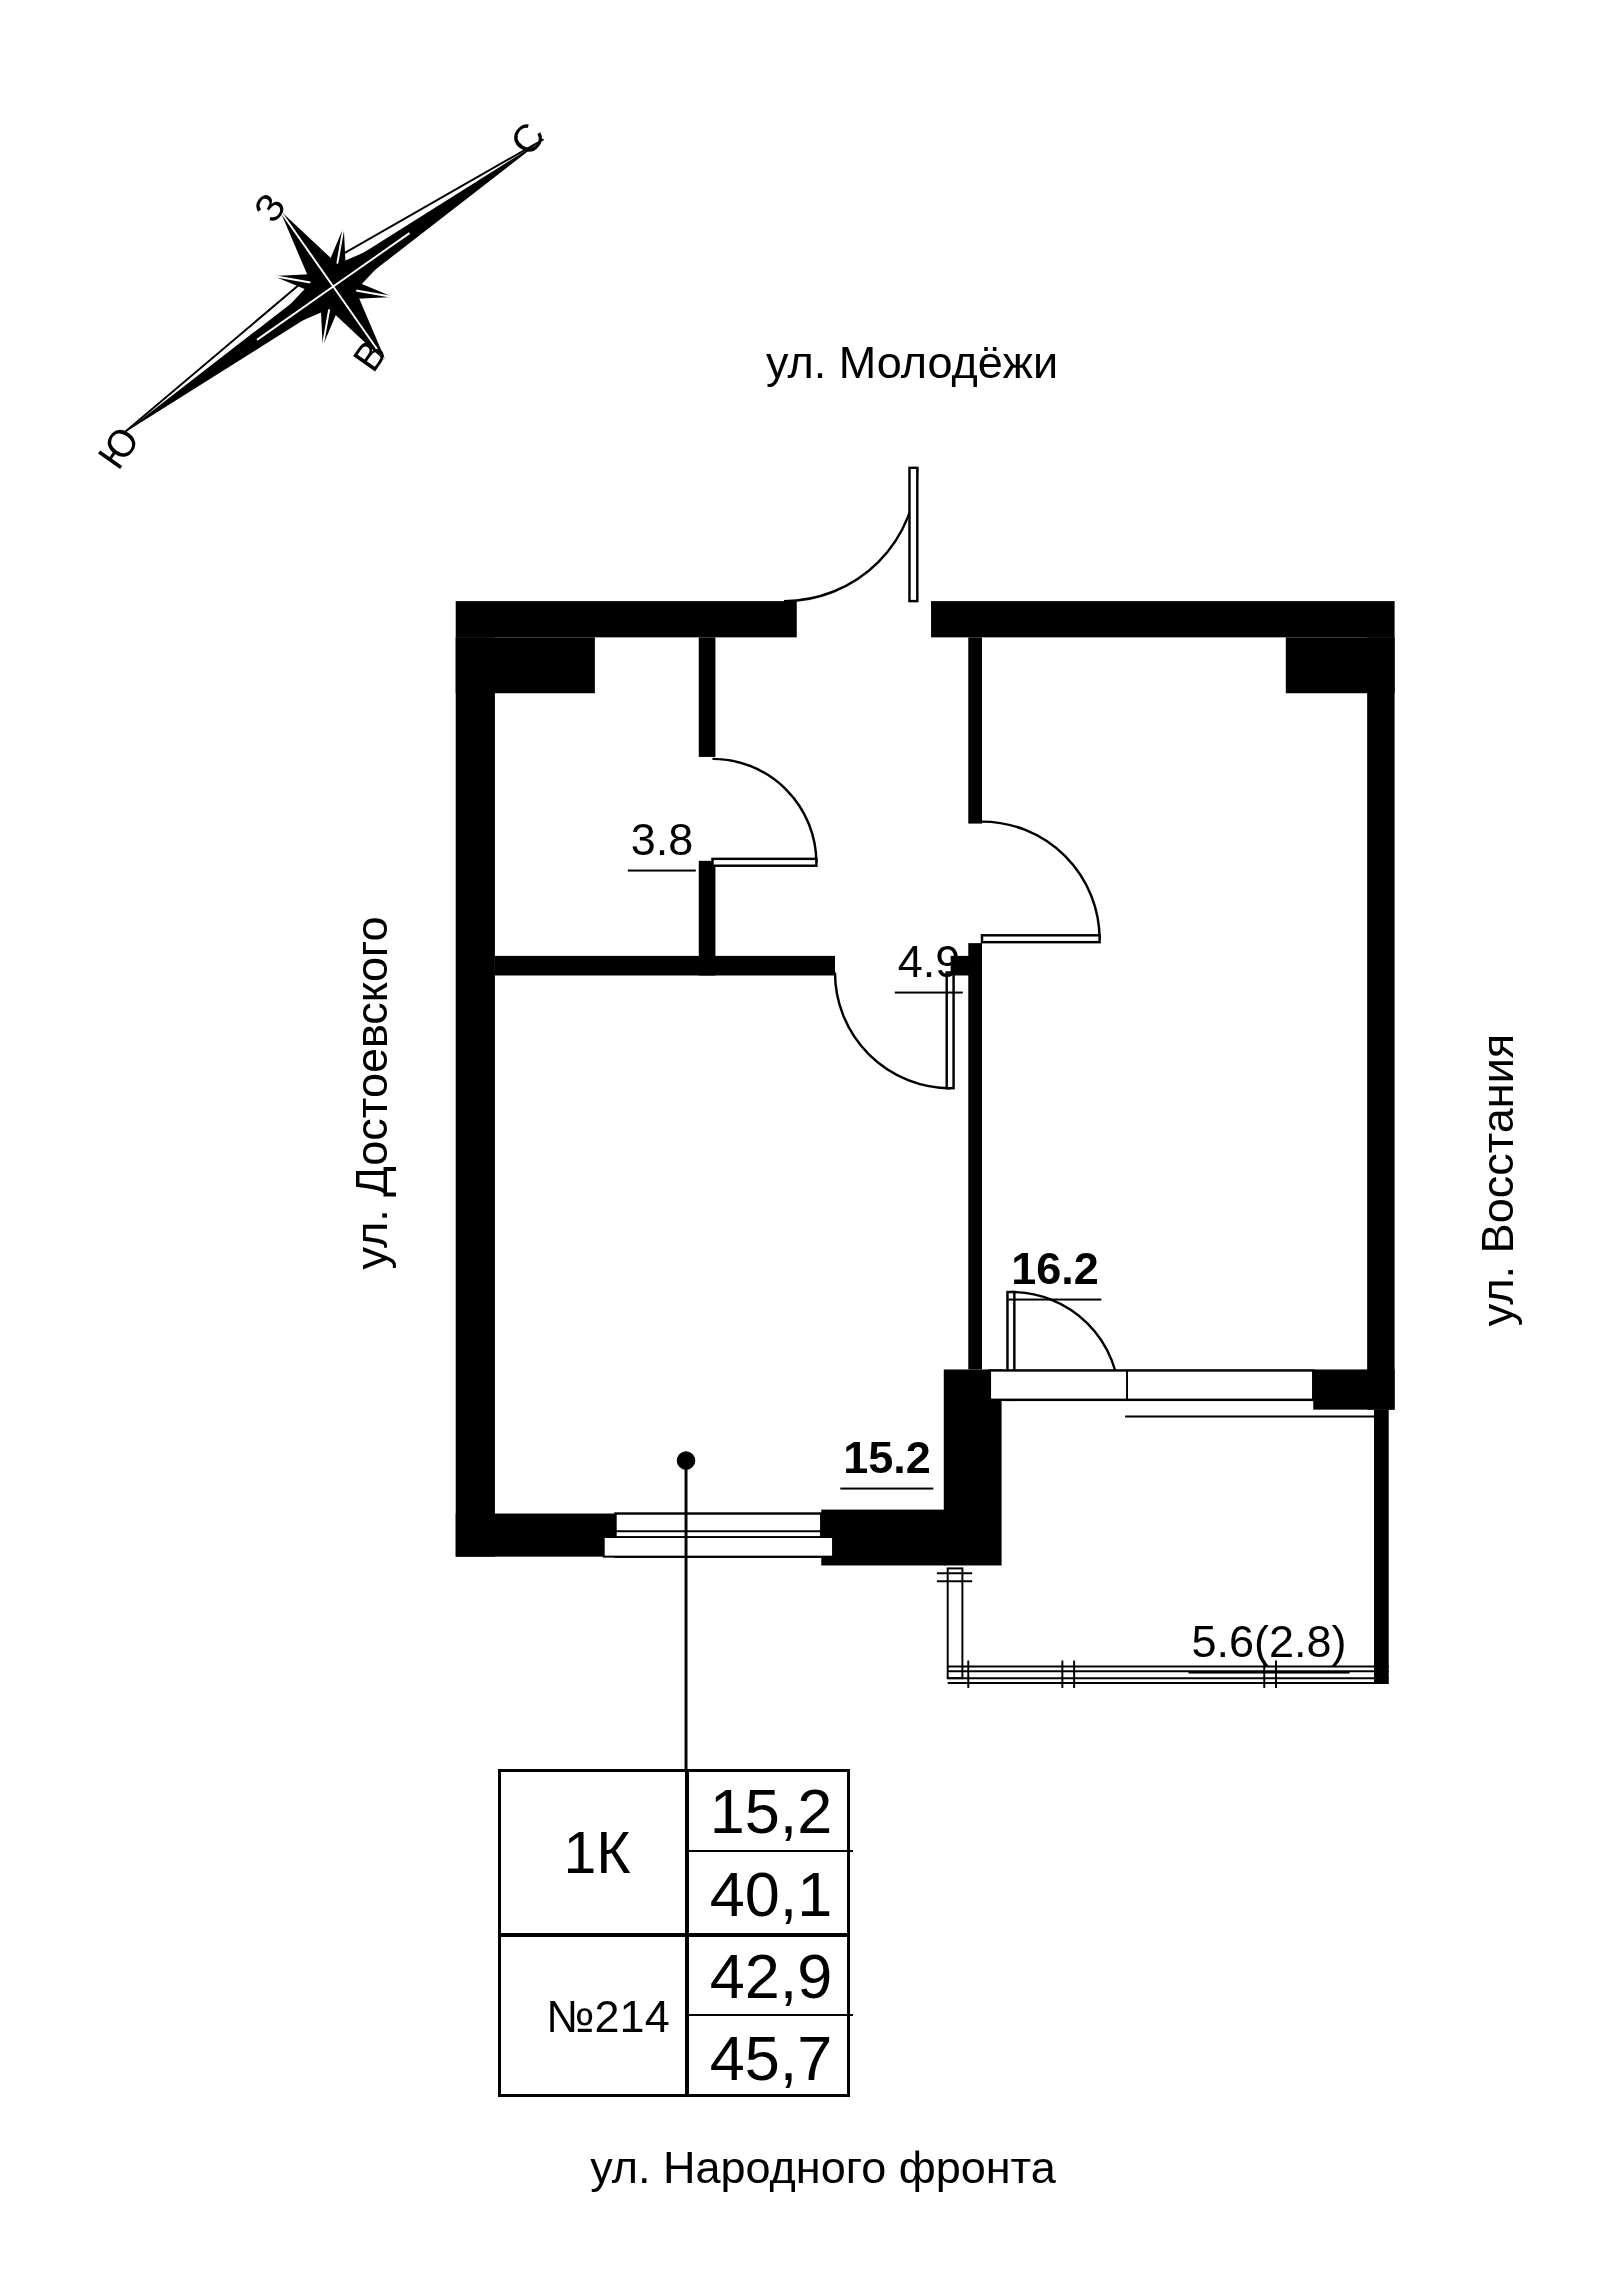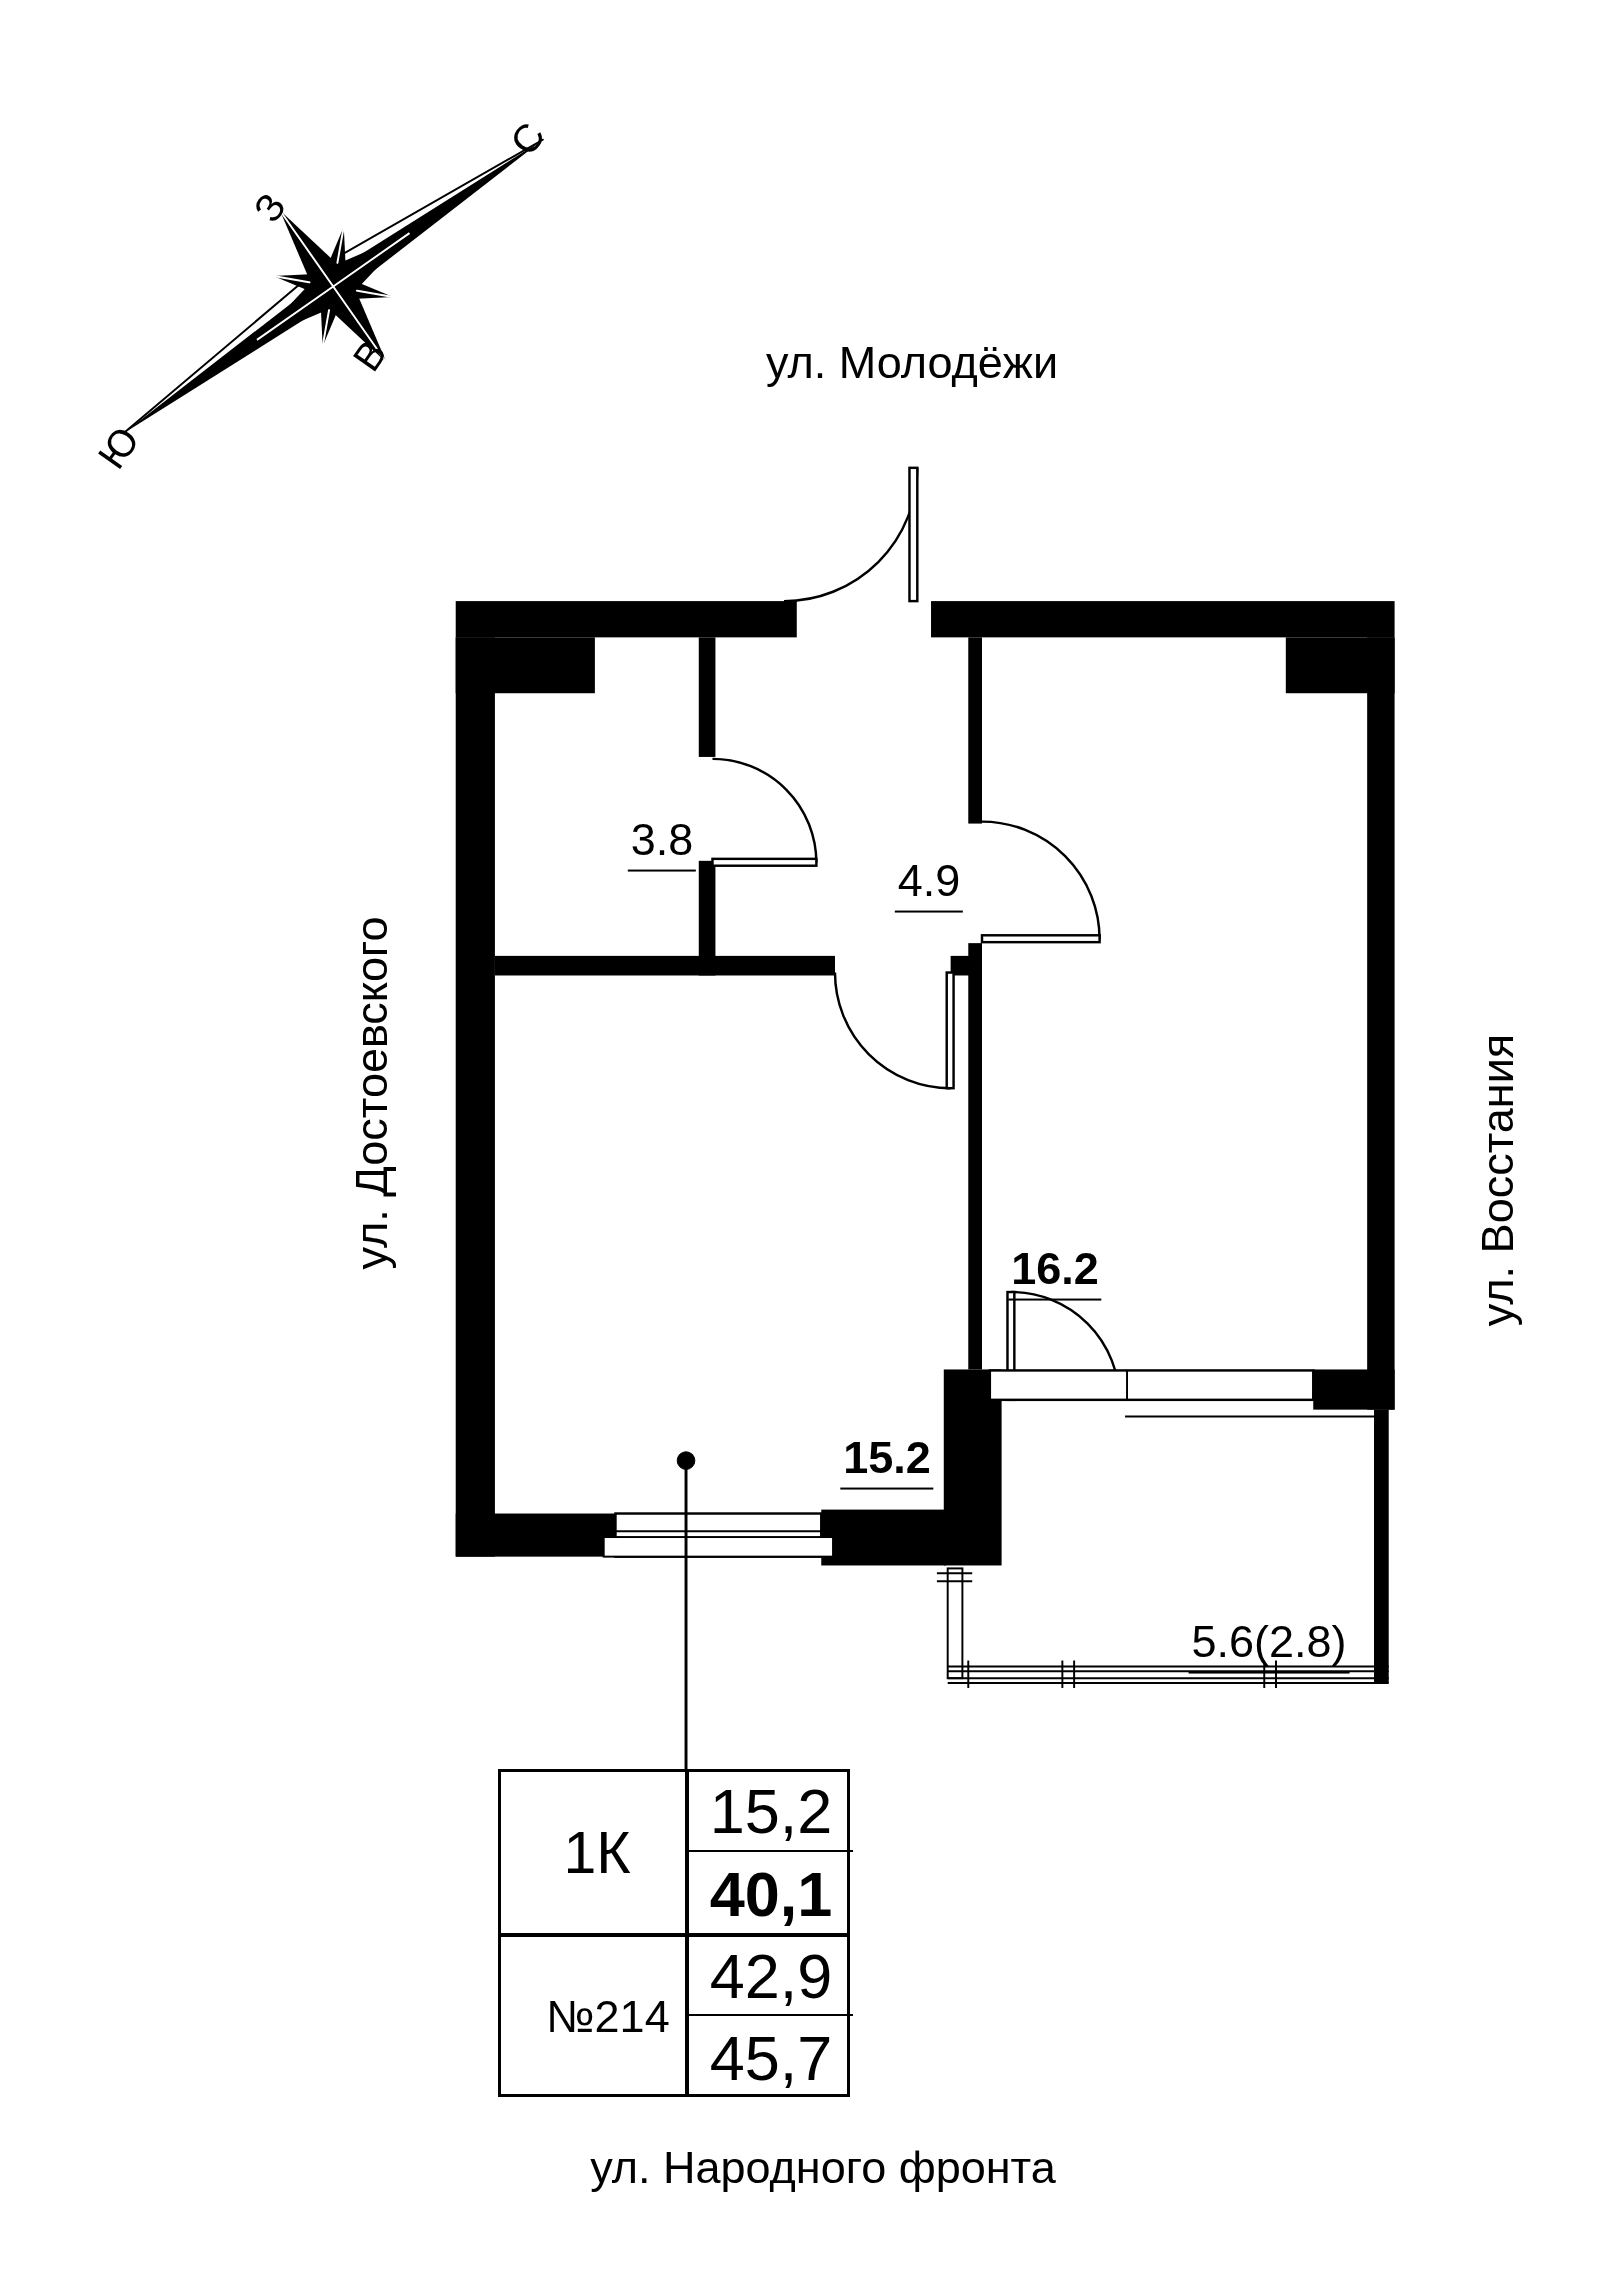--- a/index.html
+++ b/index.html
@@ -18,21 +18,21 @@
   
   #info-table{position:absolute;left:498px;top:1769px;width:352px;height:328px;
     border:3.9px solid #000;box-sizing:border-box;background:#fff;}
   #info-table .vdiv{position:absolute;left:184px;top:0;width:3.9px;height:100%;background:#000;}
   #info-table .hdiv{position:absolute;left:0;top:161px;width:100%;height:3.9px;background:#000;}
   .tcell{position:absolute;display:flex;align-items:center;justify-content:center;box-sizing:border-box;}
   .cell-type{left:4px;top:0;width:184px;height:161px;font-size:59px;}
   .cell-number{left:15px;top:165px;width:184px;height:160px;font-size:45px;}
   .cell-v{left:188px;width:164px;font-size:63px;}
   .cell-v1{top:0;height:80px;border-bottom:2.9px solid #000;text-align:right;}
-  .cell-v2{top:83px;height:77px;font-weight:bold;}
+  .cell-v2{top:83px;height:77px;}
   .cell-v3{top:165px;height:79px;border-bottom:2.9px solid #000;}
   .cell-v4{top:247px;height:77px;}
 </style>
 </head>
 <body>
 
 <div id="canvas">
 
   <svg id="plan-svg" viewBox="0 0 1653 2339">
 
@@ -135,21 +135,21 @@
   <div class="lbl compass-letter r" style="left:270px;top:208px;">З</div>
   <div class="lbl compass-letter r" style="left:370px;top:356px;">В</div>
   <div class="lbl compass-letter r" style="left:119px;top:448px;">Ю</div>
 
   <div class="lbl street" style="left:912px;top:363px;">ул. Молодёжи</div>
   <div class="lbl street vert" style="left:372px;top:1093px;">ул. Достоевского</div>
   <div class="lbl street vert" style="left:1498px;top:1180px;">ул. Восстания</div>
   <div class="lbl street" style="left:823px;top:2168px;">ул. Народного фронта</div>
 
   <div class="lbl room-area" style="left:662px;top:828px;"><span class="u">3.8</span></div>
-  <div class="lbl room-area" style="left:929px;top:869px;text-decoration:underline;"><span class="u">4.9</span></div>
+  <div class="lbl room-area" style="left:929px;top:950px;text-decoration:underline;"><span class="u">4.9</span></div>
   <div class="lbl room-area" style="left:1055px;top:1257px;font-weight:bold;"><span class="u">16.2</span></div>
   <div class="lbl room-area" style="left:887px;top:1446px;font-weight:bold;"><span class="u">15.2</span></div>
   <div class="lbl room-area" style="left:1269px;top:1630px;text-align:right;"><span class="u">5.6(2.8)</span></div>
 
   <div id="info-table">
     <div class="vdiv"></div>
     <div class="hdiv"></div>
     <div class="tcell cell-type">1К</div>
     <div class="tcell cell-number">№214</div>
     <div class="tcell cell-v cell-v1">15,2</div>

